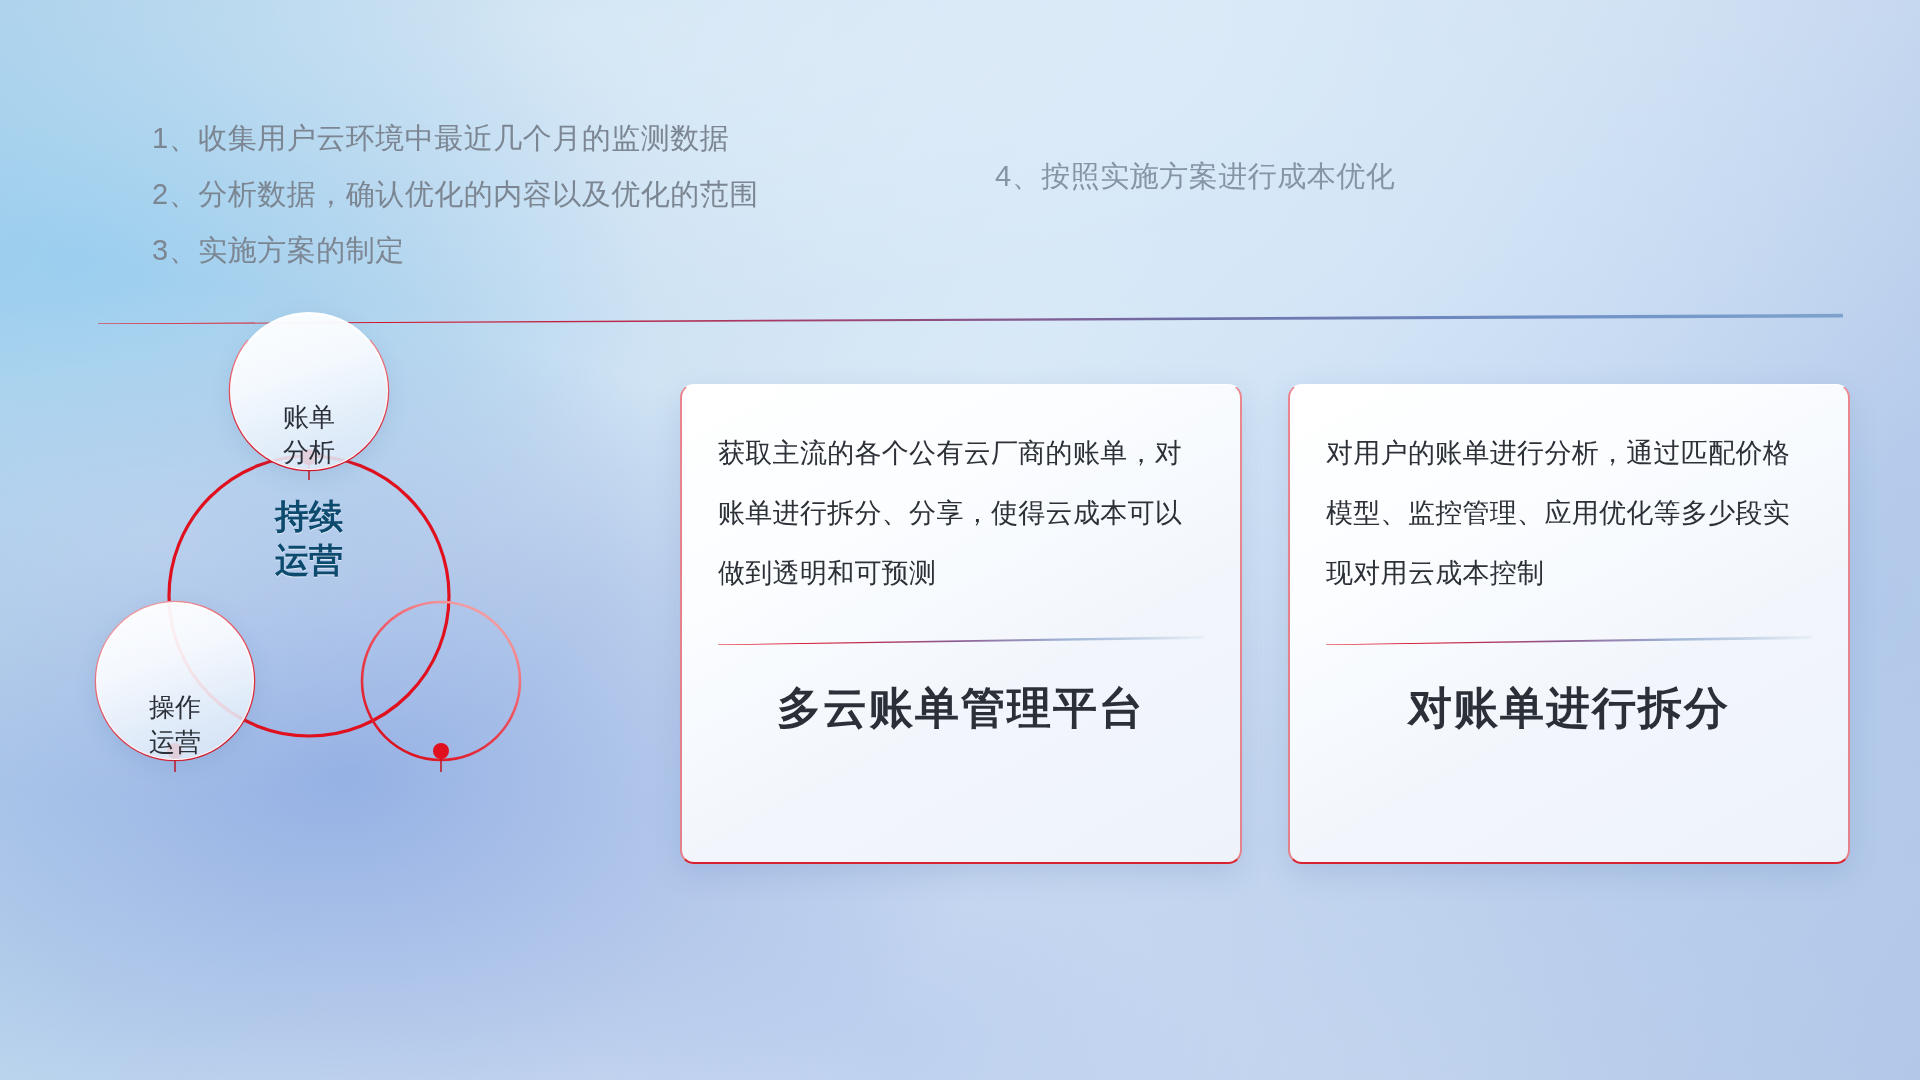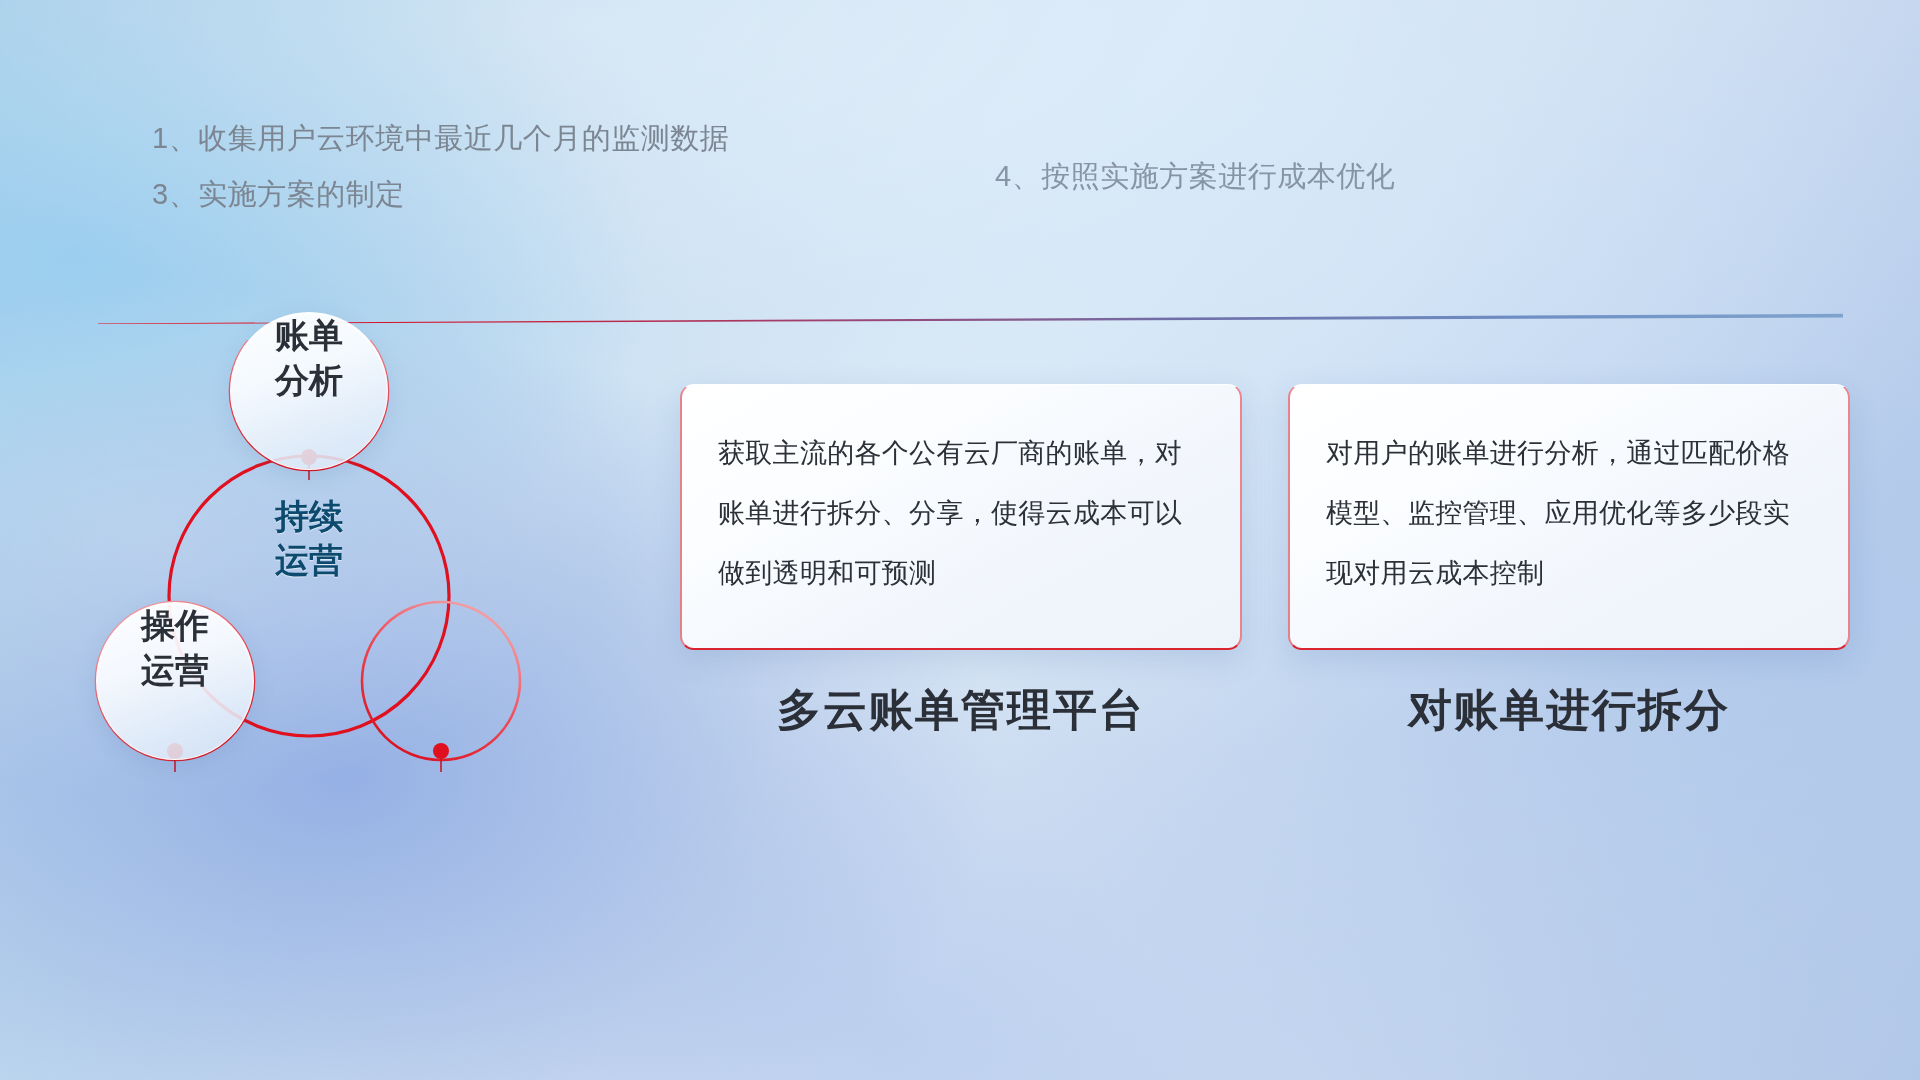--- a/index.html
+++ b/index.html
@@ -69,26 +69,26 @@
     height: 520px;
   }
   .bubble {
     position: absolute;
     border-radius: 50%;
     background:
       linear-gradient(160deg, rgba(255,255,255,0.97) 0%, rgba(250,252,255,0.92) 38%, rgba(229,239,250,0.88) 75%, rgba(216,230,246,0.86) 100%);
     box-shadow: 0 6px 22px rgba(70,110,160,0.16), inset 0 1px 2px rgba(255,255,255,0.95);
     border: 1px solid rgba(255,255,255,0.9);
     display: flex;
-    align-items: flex-start;
+    align-items: flex-end;
     justify-content: center;
     text-align: center;
     color: #2b3038;
-    font-weight: bold;
-    font-size: 34px;
+    font-weight: normal;
+    font-size: 26px;
     line-height: 1.32;
     z-index: 3;
   }
   #bubble-top    { left: 140px; top: -28px;  width: 158px; height: 158px; }
   #bubble-left   { left: 6px;   top: 262px;  width: 158px; height: 158px; }
   #bubble-right  { left: 272px; top: 262px;  width: 158px; height: 158px; }
 
   #center-label {
     position: absolute;
     left: 140px;
@@ -101,21 +101,21 @@
     line-height: 1.3;
     z-index: 2;
     text-shadow: 0 1px 1px rgba(255,255,255,0.6);
   }
 
   
   .info-card {
     position: absolute;
     top: 384px;
     width: 562px;
-    height: 266px;
+    height: 480px;
     border-radius: 14px;
     background: linear-gradient(152deg, #ffffff 0%, #fbfdff 30%, #f2f6fc 62%, #eef3fa 100%);
     border: 1px solid rgba(255,255,255,0.9);
     border-bottom: 2px solid #d9232e;
     border-left: 2px solid rgba(217,35,46,0.55);
     border-right: 2px solid rgba(217,35,46,0.55);
     box-shadow: 0 10px 30px rgba(60,100,160,0.16);
     padding: 38px 36px 12px 36px;
     display: flex;
     flex-direction: column;
@@ -132,36 +132,37 @@
     height: 196px;
   }
 
   .card-rule {
     margin-top: 16px;
     width: 100%;
     height: 10px;
   }
 
   .card-title {
-    margin-top: 46px;
+    margin-top: 34px;
     font-size: 44px;
     font-weight: bold;
     color: #2b3038;
     text-align: center;
     letter-spacing: 2px;
   }
 </style>
 </head>
 <body>
 
 <div id="bg"></div>
 <div id="bg-sheen"></div>
 
 <div class="step-list" id="steps-left">
   <div class="step-item">1、收集用户云环境中最近几个月的监测数据</div>
+  <div class="step-item">2、分析数据，确认优化的内容以及优化的范围</div>
   <div class="step-item">3、实施方案的制定</div>
 </div>
 
 <div class="step-list" id="steps-right">
   <div class="step-item">4、按照实施方案进行成本优化</div>
 </div>
 
 <svg id="divider" viewBox="0 0 1745 11" preserveAspectRatio="none">
   <defs>
     <linearGradient id="divGrad" x1="0" y1="0" x2="1" y2="0">

